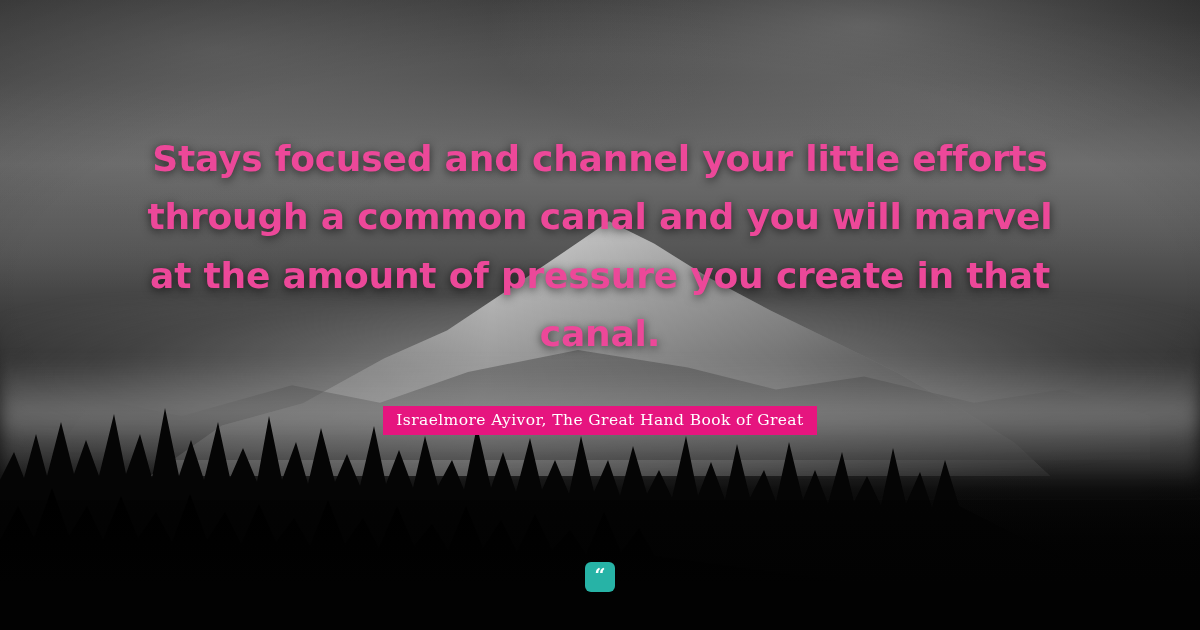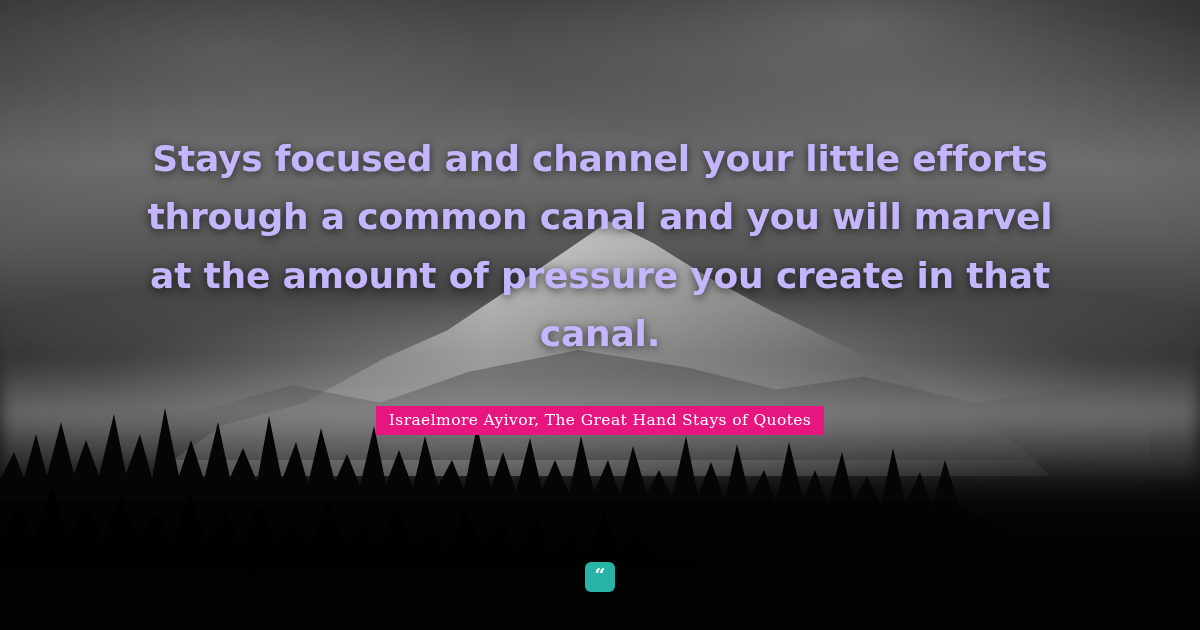--- a/index.html
+++ b/index.html
@@ -104,21 +104,21 @@
   .quote-wrap {
     position: absolute;
     left: 0;
     right: 0;
     top: 130px;
     text-align: center;
     padding: 0 128px;
     box-sizing: border-box;
   }
   .quote-text {
-    color: #c4b5fd;
+    color: #ec4899;
     font-family: "DejaVu Sans", sans-serif;
     font-weight: bold;
     font-size: 36px;
     line-height: 1.62;
     letter-spacing: -0.2px;
     text-shadow: 0 2px 10px rgba(0,0,0,0.65);
     margin: 0;
   }
 
   
@@ -207,20 +207,20 @@
         l18,-20 l16,24 l18,-42 l17,40 l18,-24 l16,28 L1200,300 Z"></path>
     </svg>
   </div>
   <div class="ground"></div>
 
   <div class="quote-wrap">
     <p class="quote-text">Stays focused and channel your little efforts through a common canal and you will marvel at the amount of pressure you create in that canal.</p>
   </div>
 
   <div class="author-row">
-    <span class="author-badge">Israelmore Ayivor, The Great Hand Stays of Quotes</span>
+    <span class="author-badge">Israelmore Ayivor, The Great Hand Book of Great</span>
   </div>
 
   <div class="logo-row">
     <span class="logo-mark">“</span>
   </div>
 
 </div>
 
 </body></html>

